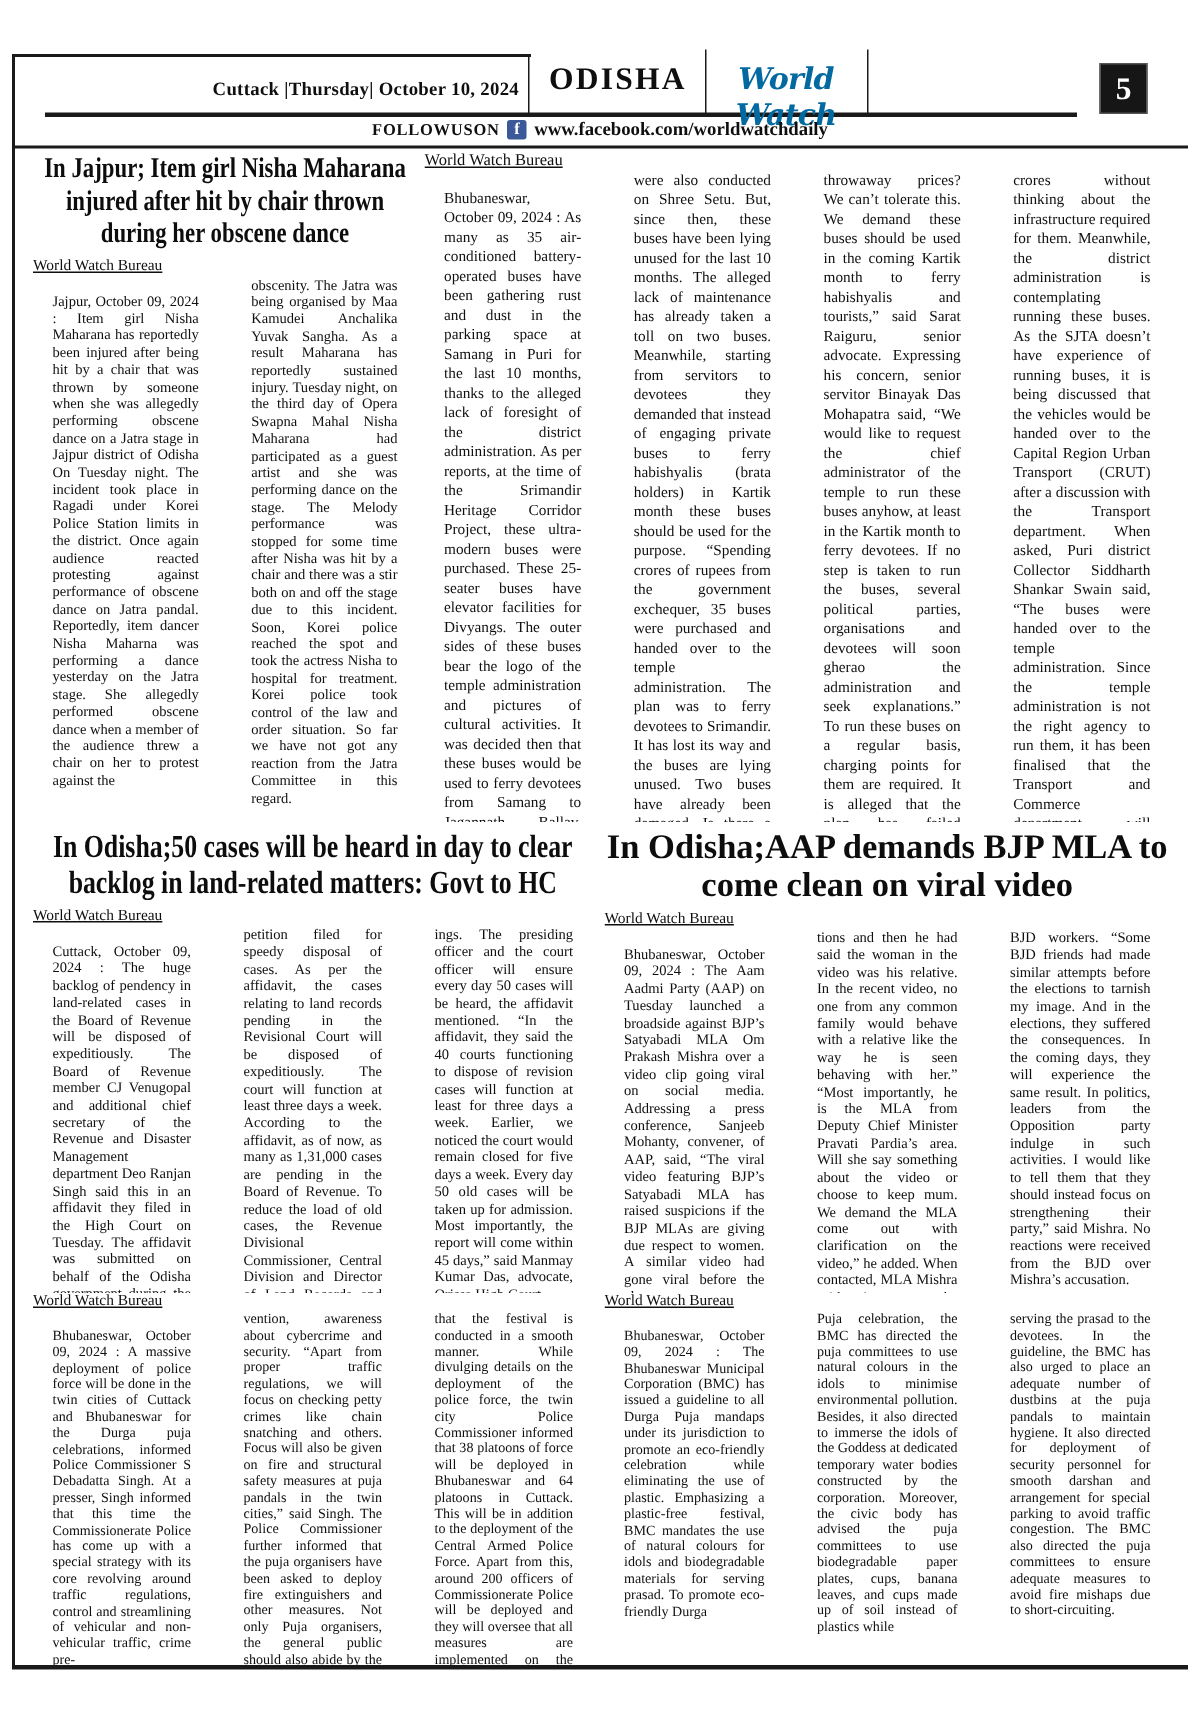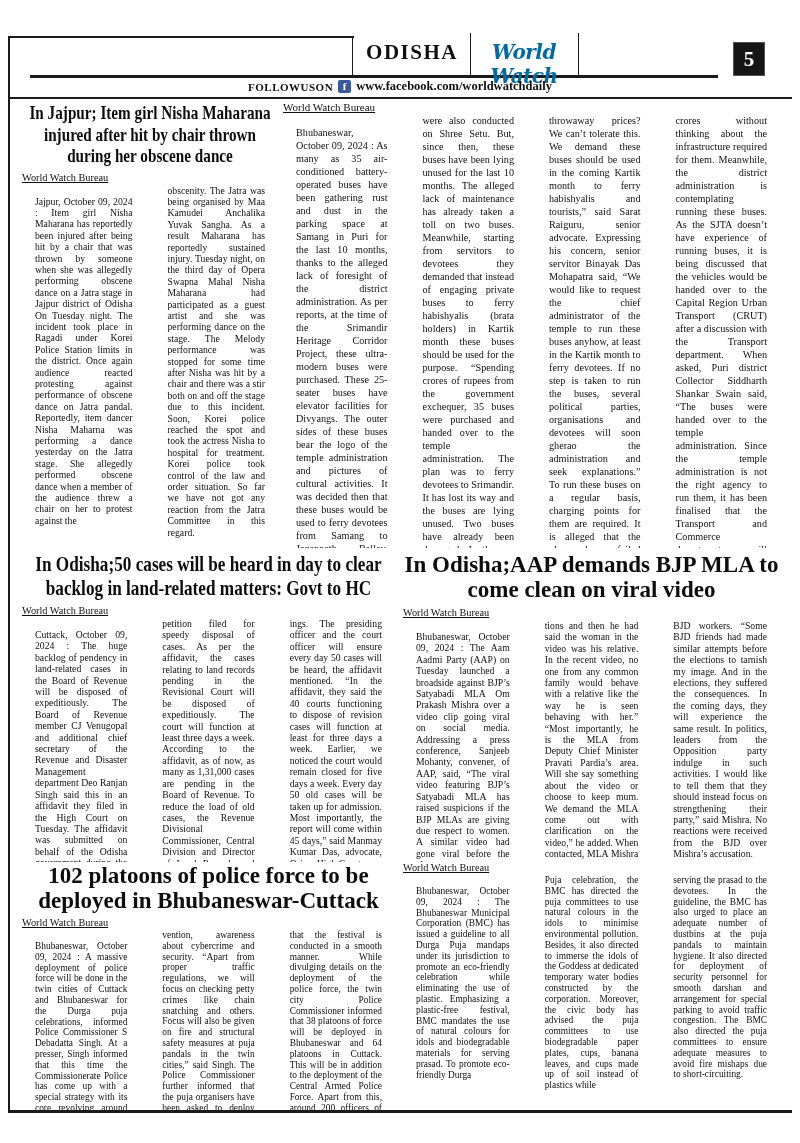--- a/index.html
+++ b/index.html
@@ -54,20 +54,21 @@
 
   <div class="rule" style="left:8px;top:36px;width:346px;height:2px;"></div>
   <div class="rule" style="left:352px;top:36px;width:1px;height:40px;"></div>
   <div class="rule" style="left:470px;top:33px;width:1px;height:43px;"></div>
   <div class="rule" style="left:578px;top:33px;width:1px;height:43px;"></div>
   <div class="rule" style="left:30px;top:75px;width:688px;height:3px;"></div>
   <div class="rule" style="left:8px;top:97px;width:784px;height:2px;"></div>
   <div class="rule" style="left:8px;top:36px;width:2px;height:1076px;"></div>
   <div class="rule" style="left:8px;top:1110px;width:784px;height:3px;"></div>
 
+  <div class="date-line">Cuttack |Thursday| October 10, 2024</div>
   <div class="section-title">ODISHA</div>
   <div class="logo">World Watch</div>
   <div class="page-number">5</div>
   <div class="follow-row">
     <span class="follow-label">FOLLOWUSON</span>
     <span class="fb-icon">f</span>
     <span class="fb-url">www.facebook.com/worldwatchdaily</span>
   </div>
 
   <section class="article" id="a1">
@@ -127,21 +128,20 @@
       <div class="col">
         <p>tions and then he had said the woman in the video was his relative. In the recent video, no one from any common family would behave with a relative like the way he is seen behaving with her.” “Most importantly, he is the MLA from Deputy Chief Minister Pravati Pardia’s area. Will she say something about the video or choose to keep mum. We demand the MLA come out with clarification on the video,” he added. When contacted, MLA Mishra said it was the handiwork of some</p>
       </div>
       <div class="col">
         <p>BJD workers.  “Some BJD friends had made similar attempts before the elections to tarnish my image. And in the elections, they suffered the consequences. In the coming days, they will experience the same result. In politics, leaders from the Opposition party indulge in such activities. I would like to tell them that they should instead focus on strengthening their party,” said Mishra.  No reactions were received from the BJD over Mishra’s accusation.</p>
       </div>
     </div>
   </section>
 
   <section class="article" id="a5">
-    <h2 class="hl">102 platoons of police force to be deployed in Bhubaneswar-Cuttack</h2>
     <div class="cols">
       <div class="col">
         <span class="byline">World Watch Bureau</span>
         <p>Bhubaneswar, October 09, 2024 : A massive deployment of police force will be done in the twin cities of Cuttack and Bhubaneswar for the Durga puja celebrations, informed Police Commissioner S Debadatta Singh. At a presser, Singh informed that this time the Commissionerate Police has come up with a special strategy with its core revolving around traffic regulations, control and streamlining of vehicular and non-vehicular traffic, crime pre-</p>
       </div>
       <div class="col">
         <p>vention, awareness about cybercrime and security. “Apart from proper traffic regulations, we will focus on checking petty crimes like chain snatching and others. Focus will also be given on fire and structural safety measures at puja pandals in the twin cities,” said Singh. The Police Commissioner further informed that the puja organisers have been asked to deploy fire extinguishers and other measures. Not only Puja organisers, the general public should also abide by the regulations so</p>
       </div>
       <div class="col">
         <p>that the festival is conducted in a smooth manner. While divulging details on the deployment of the police force, the twin city Police Commissioner informed that 38 platoons of force will be deployed in Bhubaneswar and 64 platoons in Cuttack. This will be in addition to the deployment of the Central Armed Police Force. Apart from this, around 200 officers of Commissionerate Police will be deployed and they will oversee that all measures are implemented on the ground, Singh added.</p>

